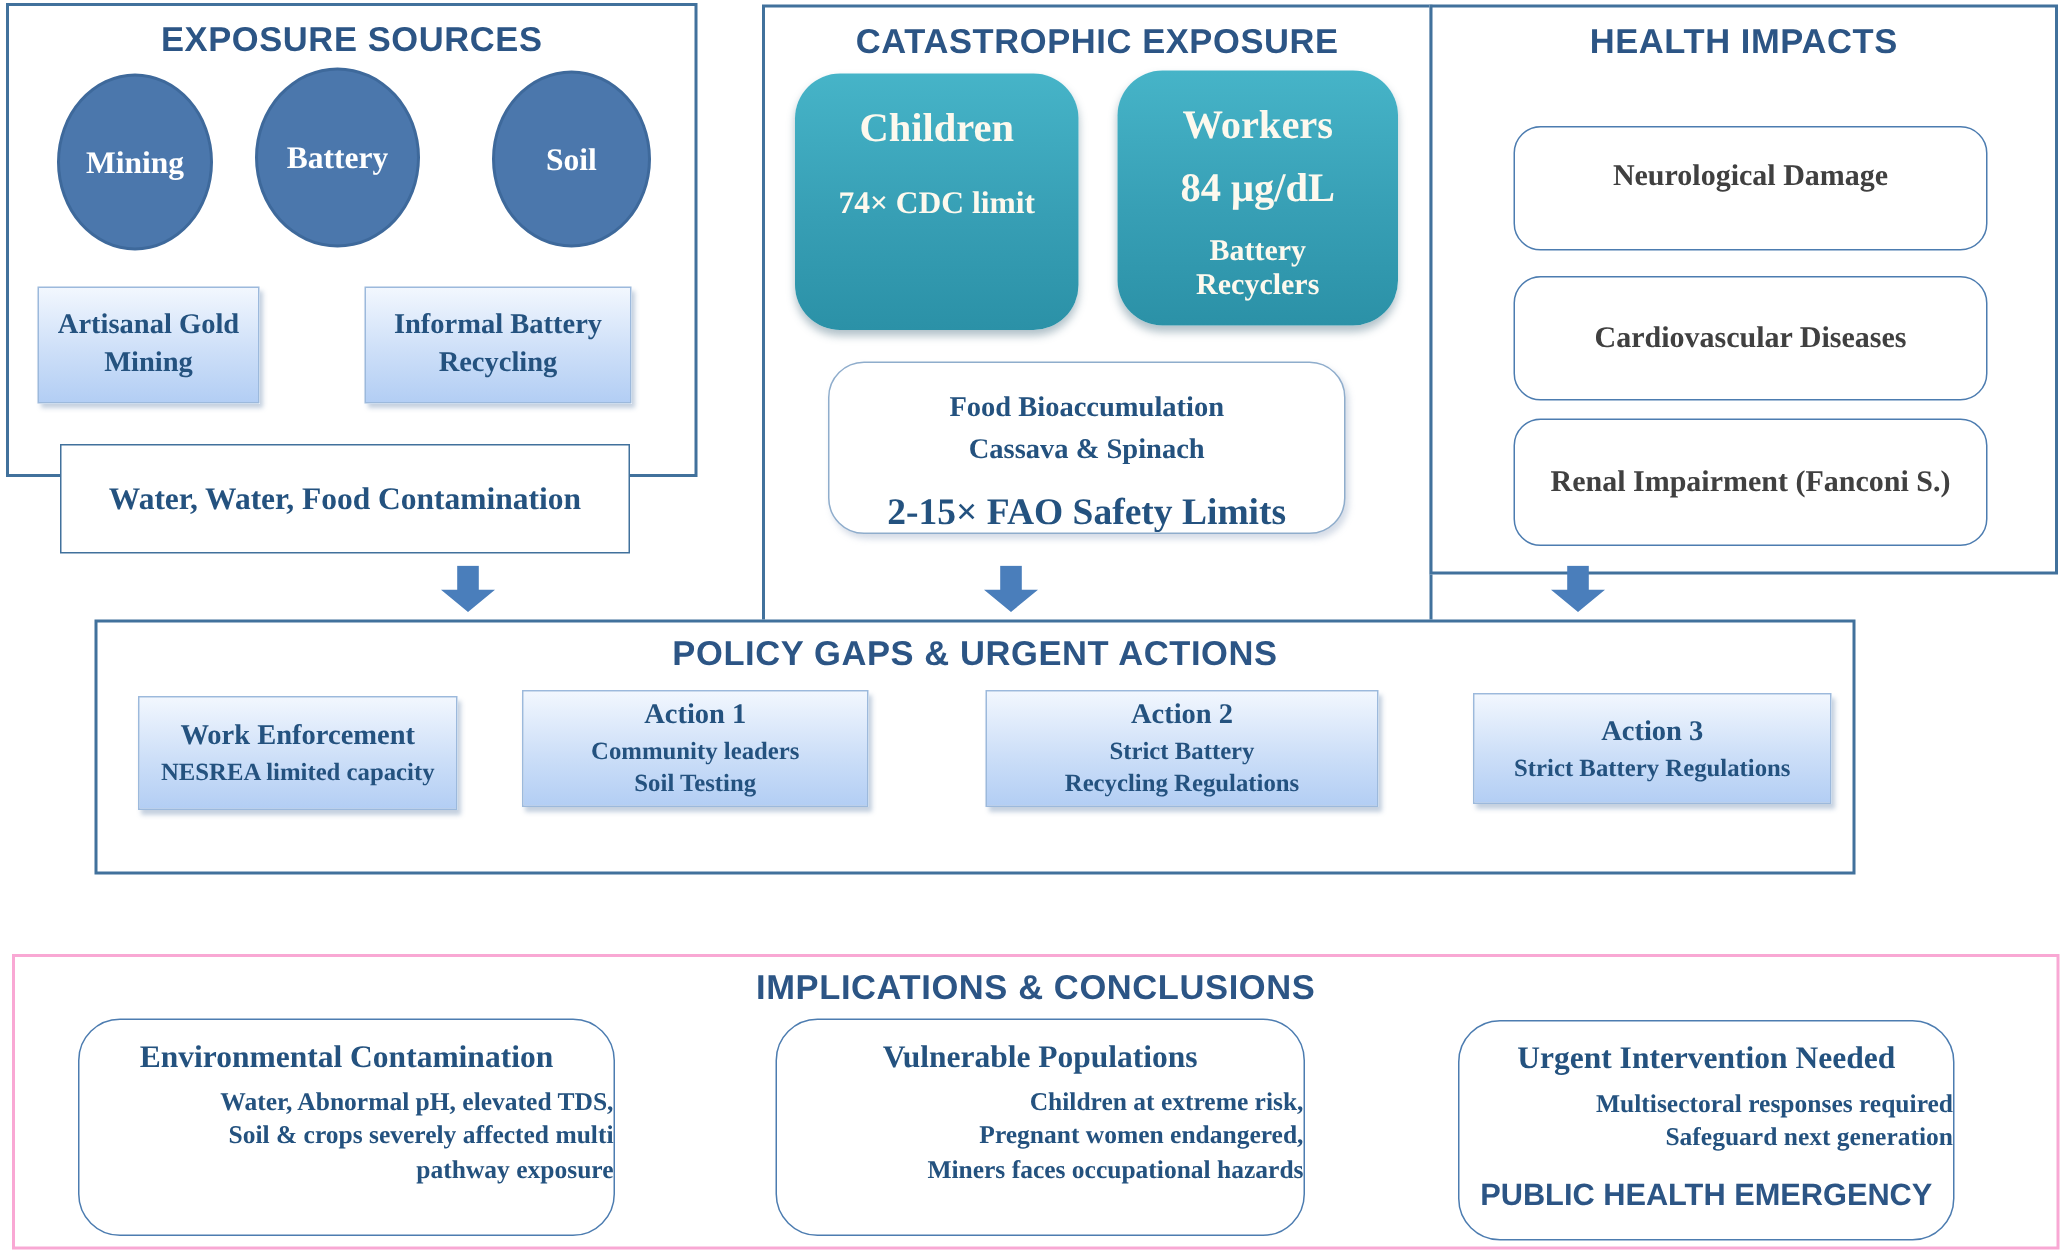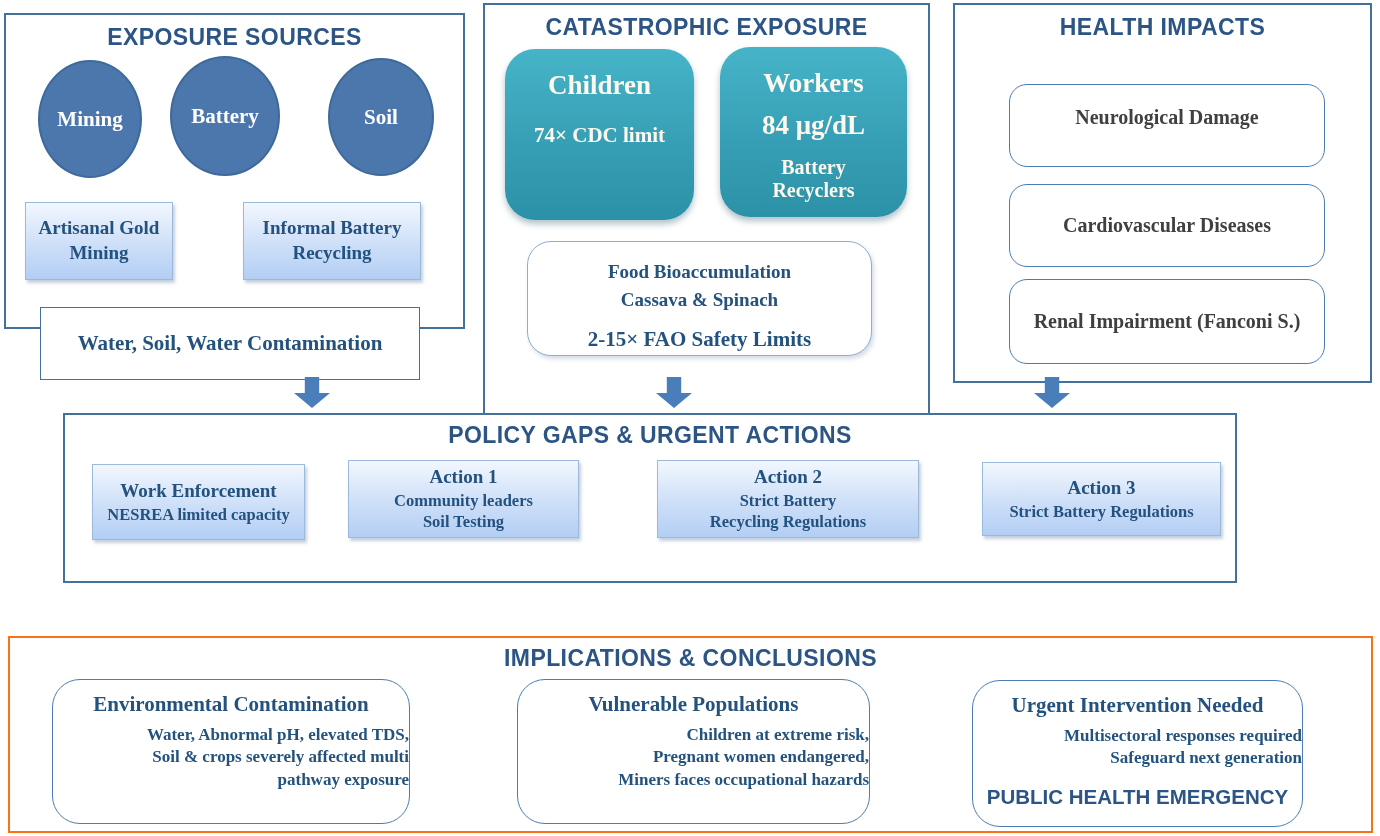--- a/index.html
+++ b/index.html
@@ -20,21 +20,21 @@
   .panel-title {
     margin: 9px 0 0 0;
     font-family: "Liberation Sans", sans-serif;
     font-weight: bold;
     font-size: 23px;
     letter-spacing: 0.4px;
     color: #2c5585;
     text-align: center;
   }
   
-  .panel-exposure { left: 4px; top: 13px; width: 461px; height: 316px; }
+  .panel-exposure { left: 4px; top: 2px; width: 461px; height: 316px; }
   .circle {
     position: absolute;
     border-radius: 50%;
     background: #4b77ac;
     border: 2px solid #3e699b;
     color: #ffffff;
     font-weight: bold;
     font-size: 21px;
     display: flex;
     align-items: center;
@@ -69,21 +69,21 @@
     border: 1.5px solid #41719c;
     display: flex;
     align-items: center;
     justify-content: center;
     font-weight: bold;
     font-size: 21px;
     color: #24527f;
     box-sizing: border-box;
   }
   
-  .panel-cata { left: 483px; top: 3px; width: 447px; height: 452px; }
+  .panel-cata { left: 508px; top: 3px; width: 447px; height: 452px; }
   .teal-card {
     position: absolute;
     border-radius: 30px;
     background: linear-gradient(180deg, #46b4c8 0%, #379fb5 55%, #2b91a7 100%);
     box-shadow: 0 4px 6px rgba(60,100,120,0.40);
     color: #fdf9ee;
     text-align: center;
     font-weight: bold;
     box-sizing: border-box;
     padding-top: 22px;
@@ -101,21 +101,21 @@
     border: 1px solid #8fadcc;
     border-radius: 24px;
     box-shadow: 2px 3px 4px rgba(135,155,185,0.35);
     text-align: center;
     font-weight: bold;
     color: #24527f;
     box-sizing: border-box;
     padding-top: 16px;
   }
   .food-line  { font-size: 19px; line-height: 1.45; }
-  .food-line3 { font-size: 21px; margin-top: 11px; }
+  .food-line3 { font-size: 25px; margin-top: 11px; }
   
   .panel-health { left: 953px; top: 3px; width: 419px; height: 380px; }
   .hbox {
     position: absolute;
     left: 54px; width: 316px;
     background: #ffffff;
     border: 1.5px solid #4c7cb0;
     border-radius: 18px;
     text-align: center;
     font-weight: bold;
@@ -164,21 +164,21 @@
   .pbox-title { font-weight: bold; font-size: 19px; line-height: 1.3; }
   .pbox-line  { font-weight: bold; font-size: 16.5px; line-height: 1.3; }
   .pbox-1 { left: 27px;  top: 49px; width: 213px; height: 76px; }
   .pbox-2 { left: 283px; top: 45px; width: 231px; height: 78px; }
   .pbox-3 { left: 592px; top: 45px; width: 262px; height: 78px; }
   .pbox-4 { left: 917px; top: 47px; width: 239px; height: 74px; }
   
   .implications {
     position: absolute;
     left: 8px; top: 636px; width: 1365px; height: 197px;
-    border: 2px solid #f97316;
+    border: 2px solid #f9a8d4;
     background: #ffffff;
     box-sizing: border-box;
   }
   .impl-title { margin-top: 7px; }
   .cbox {
     position: absolute;
     background: #ffffff;
     border: 1.5px solid #4c7cb0;
     border-radius: 28px;
     text-align: center;
@@ -217,21 +217,21 @@
     </div>
     <div class="tag tag-artisanal">
       <div>Artisanal Gold</div>
       <div>Mining</div>
     </div>
     <div class="tag tag-informal">
       <div>Informal Battery</div>
       <div>Recycling</div>
     </div>
     <div class="wide-box">
-      <span>Water, Soil, Water Contamination</span>
+      <span>Water, Water, Food Contamination</span>
     </div>
   </section>
 
   <section class="panel panel-cata">
     <h2 class="panel-title">CATASTROPHIC EXPOSURE</h2>
     <div class="teal-card card-children">
       <div class="card-name">Children</div>
       <div class="card-note">74× CDC limit</div>
     </div>
     <div class="teal-card card-workers">

